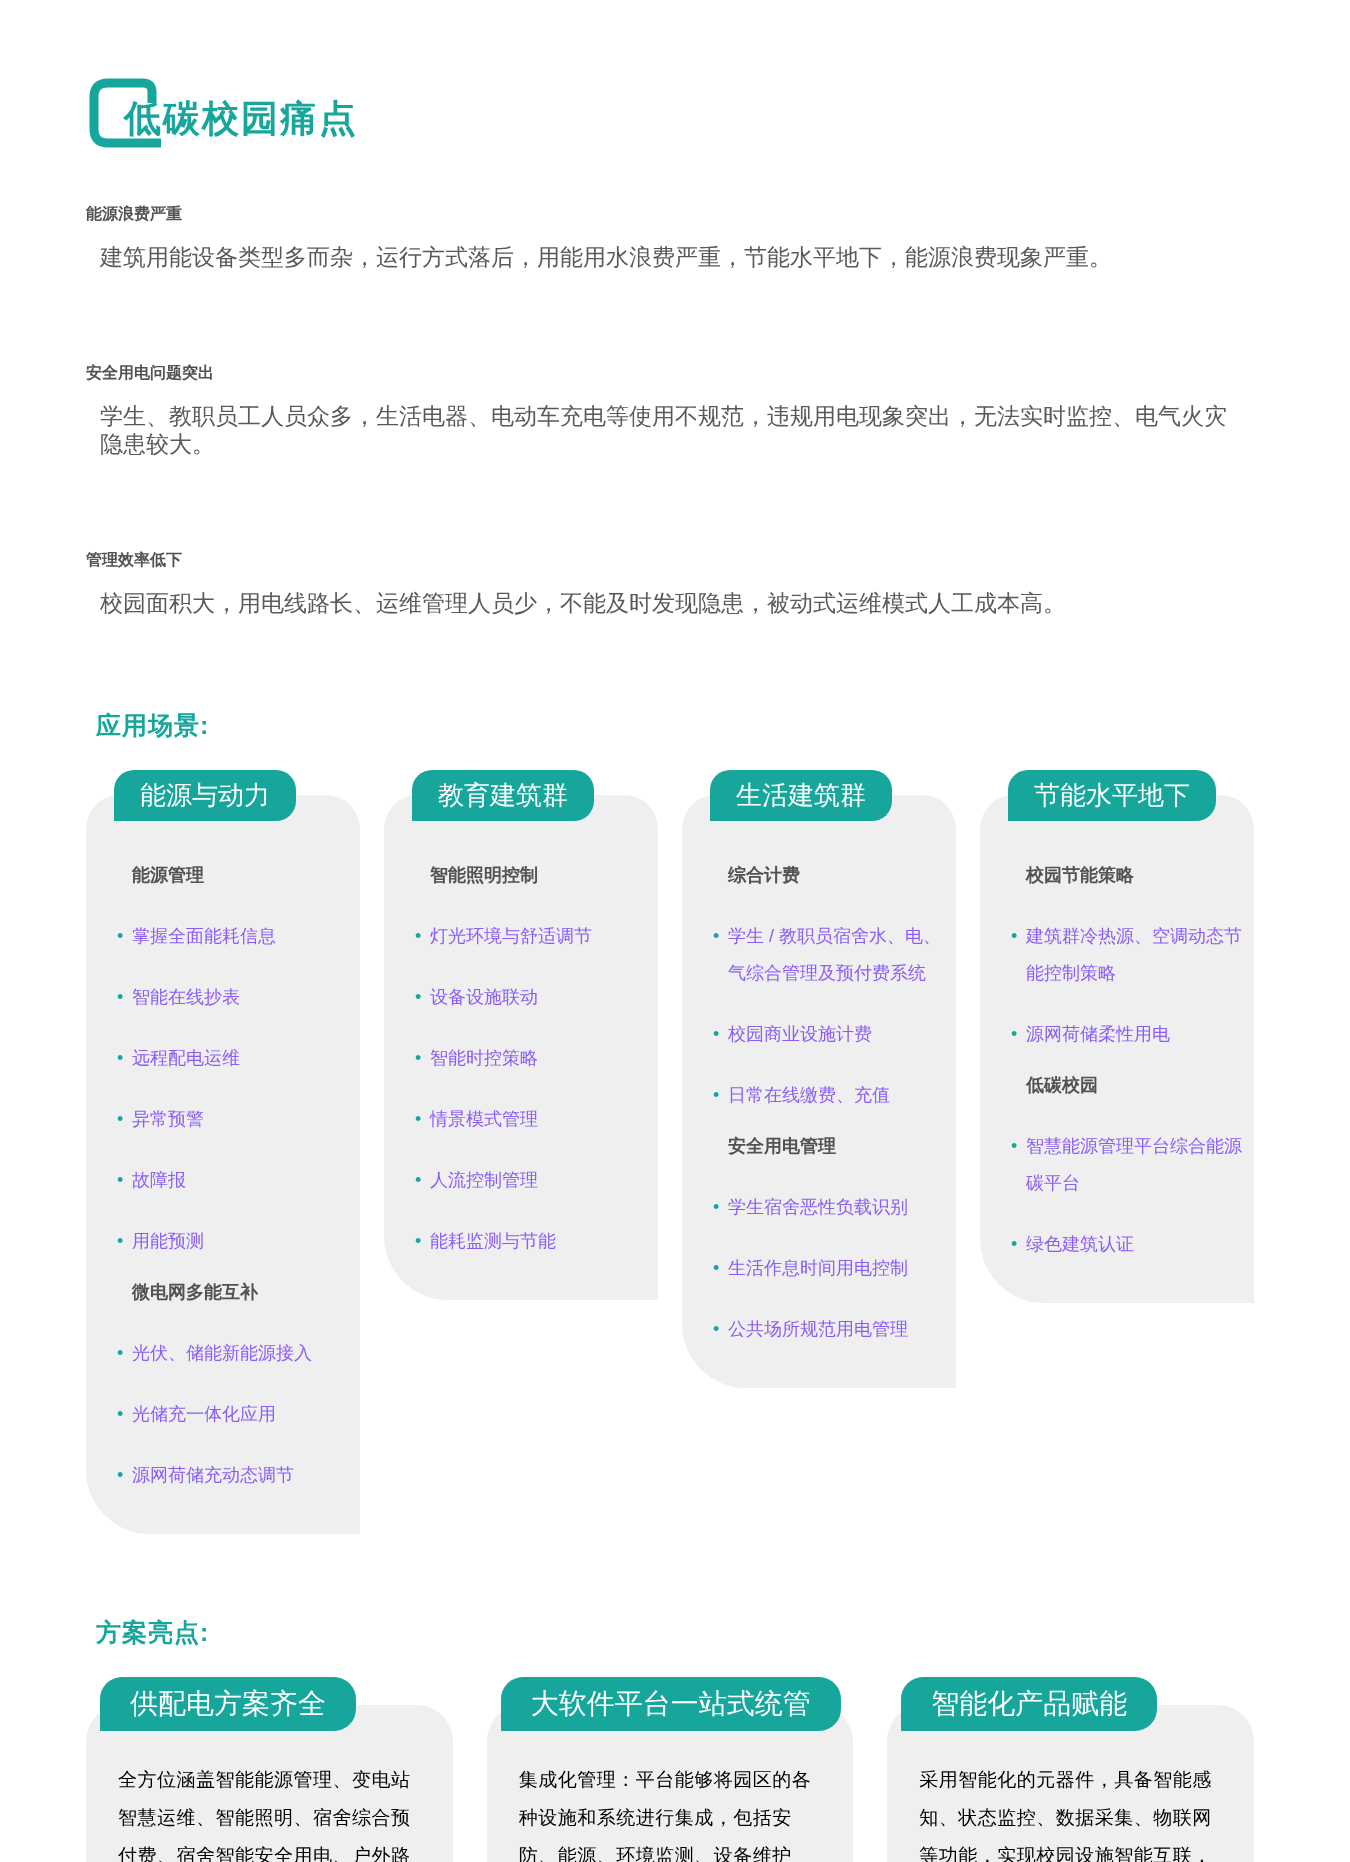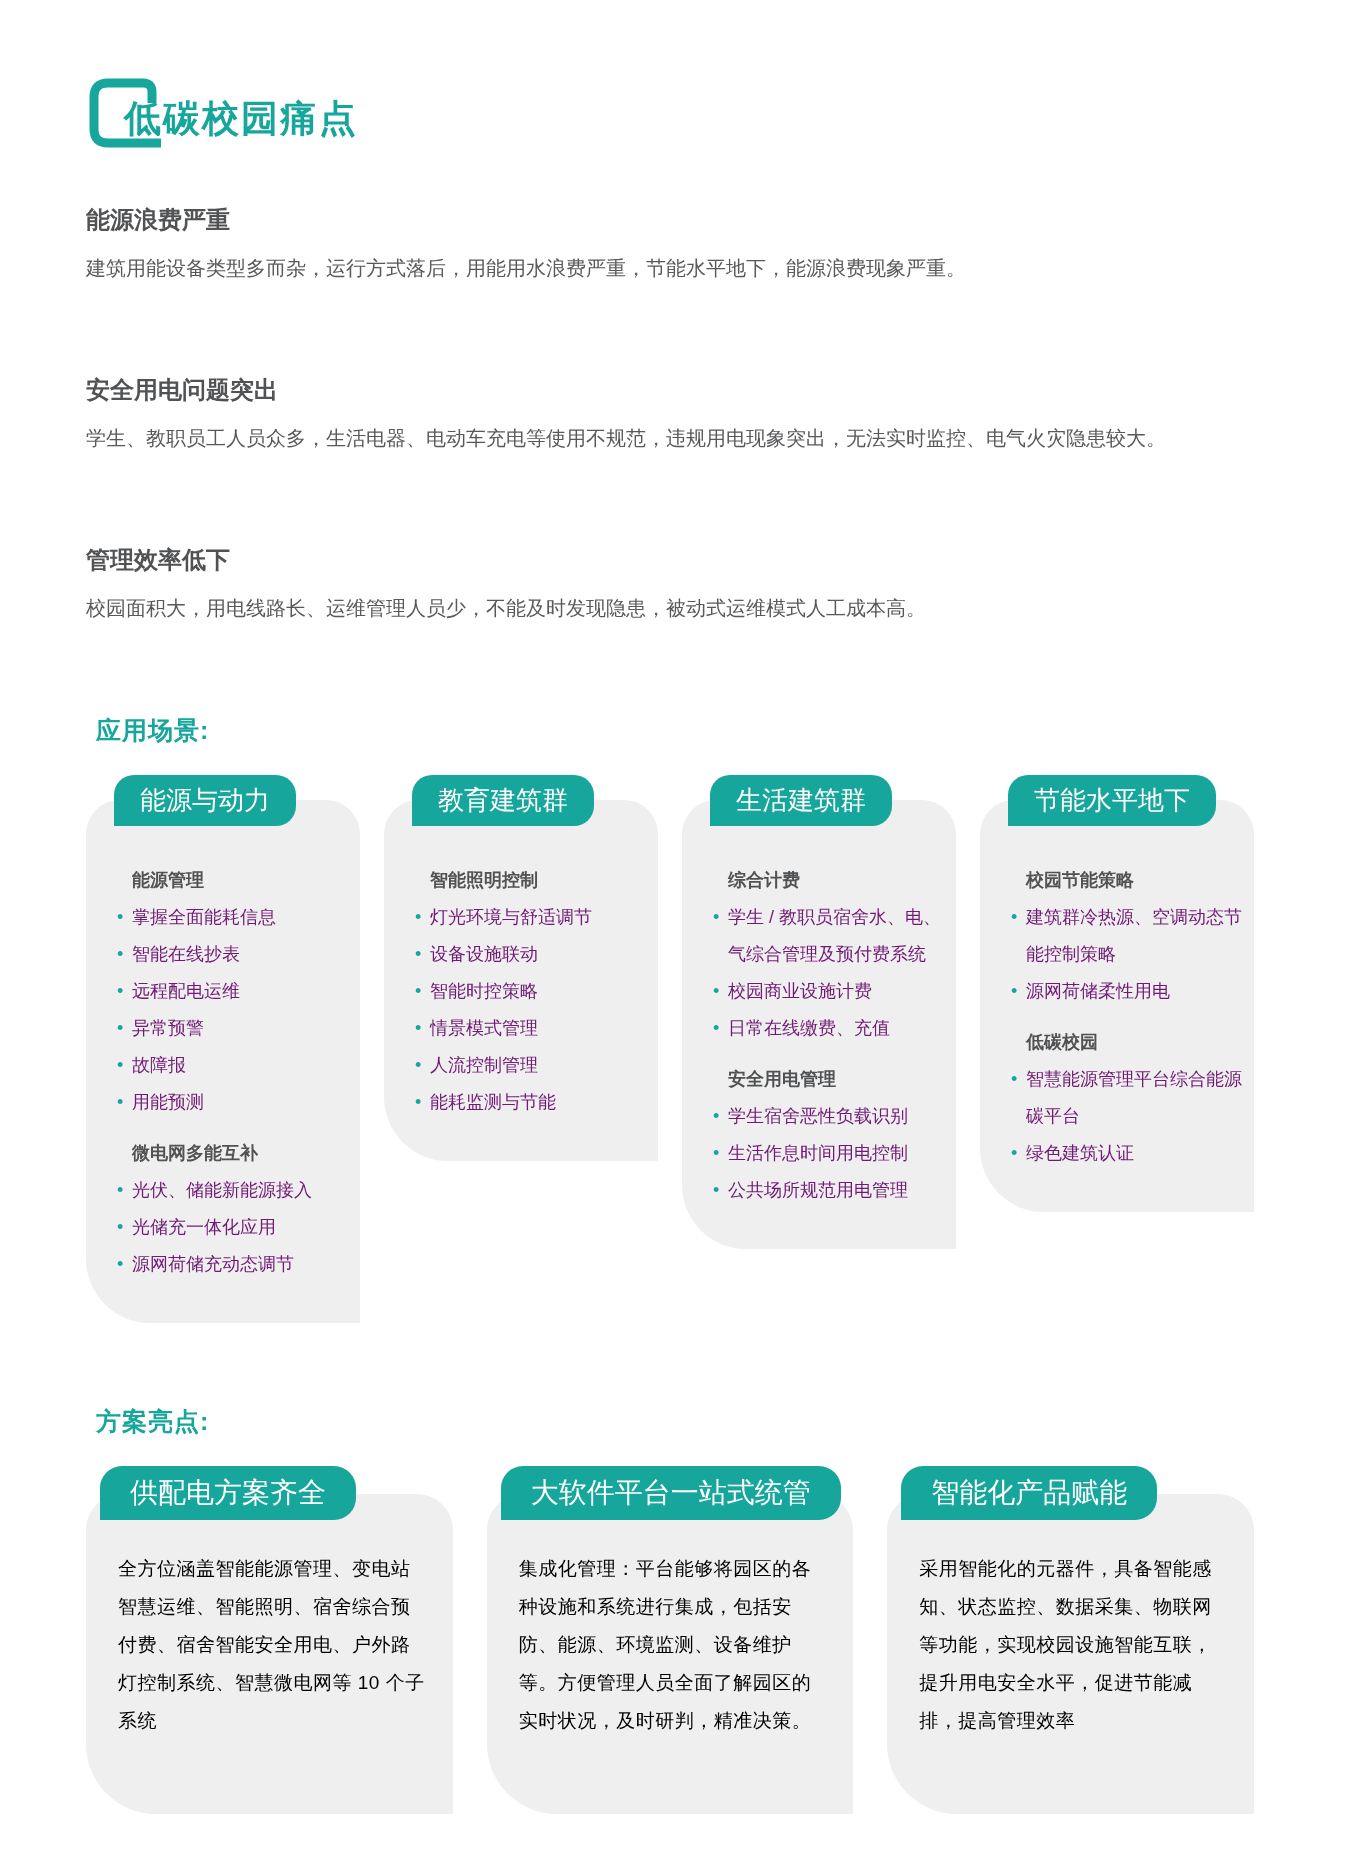--- a/index.html
+++ b/index.html
@@ -16,22 +16,22 @@
   .bracket-icon { position:absolute; left:0; top:0; }
   .doc-title {
     position:absolute; left:38px; top:16px;
     font-size:37px; font-weight:bold; color:#17A69B; letter-spacing:2px;
     white-space:nowrap;
     text-align:right;
   }
 
   
   .pain { margin-bottom:92px; }
-  .pain-title { margin:0 0 18px 0; font-size:24px; font-weight:bold; color:#515254; }
-  .pain-desc { margin:0; font-size:20px; line-height:28px; color:#58595B; }
+  .pain-title { margin:0 0 18px 0; font-size:16px; font-weight:bold; color:#515254; }
+  .pain-desc { margin:14px; font-size:23px; line-height:28px; color:#58595B; }
 
   
   .section-head {
     font-size:25px; font-weight:bold; color:#17A69B;
     margin:0 0 28px 10px; letter-spacing:1px;
   }
   .section-scenarios { margin-top:20px; }
   .section-highlights { margin-top:82px; }
 
   
@@ -52,21 +52,21 @@
     position:relative; z-index:1; margin-top:-26px;
     background:#EFEFEF; border-radius:34px 34px 0 64px;
     padding:62px 12px 40px 30px;
   }
   .sec-title {
     font-size:18px; font-weight:bold; color:#515254;
     line-height:37px; margin:14px 0 0 16px;
   }
   .sec-title:first-child { margin-top:0; }
   .card-list { list-style:none; margin:0; padding:0 0 0 16px; font-size:18px; }
-  .card-list li { position:relative; line-height:37px; color:#701a75; }
+  .card-list li { position:relative; line-height:37px; color:#8b5cf6;margin-top:24px; }
   .card-list li::before {
     content:"\2022"; position:absolute; left:-15px; top:0;
     color:#17A69B; font-size:18px;
   }
 
   
   .hl-grid {
     display:grid; grid-template-columns:repeat(3,1fr); gap:34px;
     align-items:start;
   }

